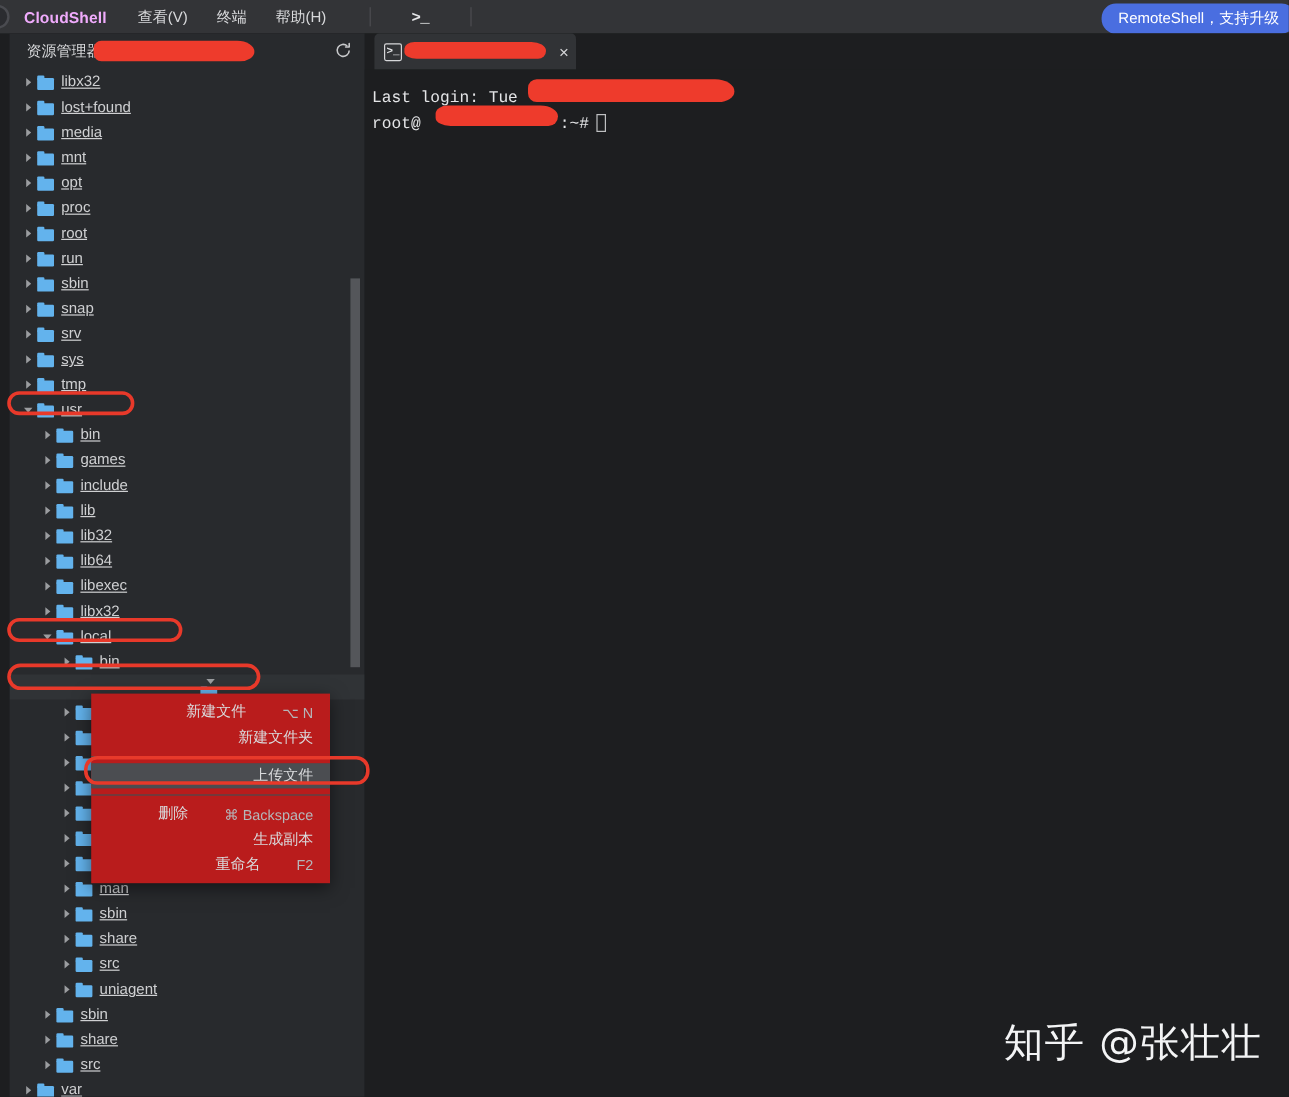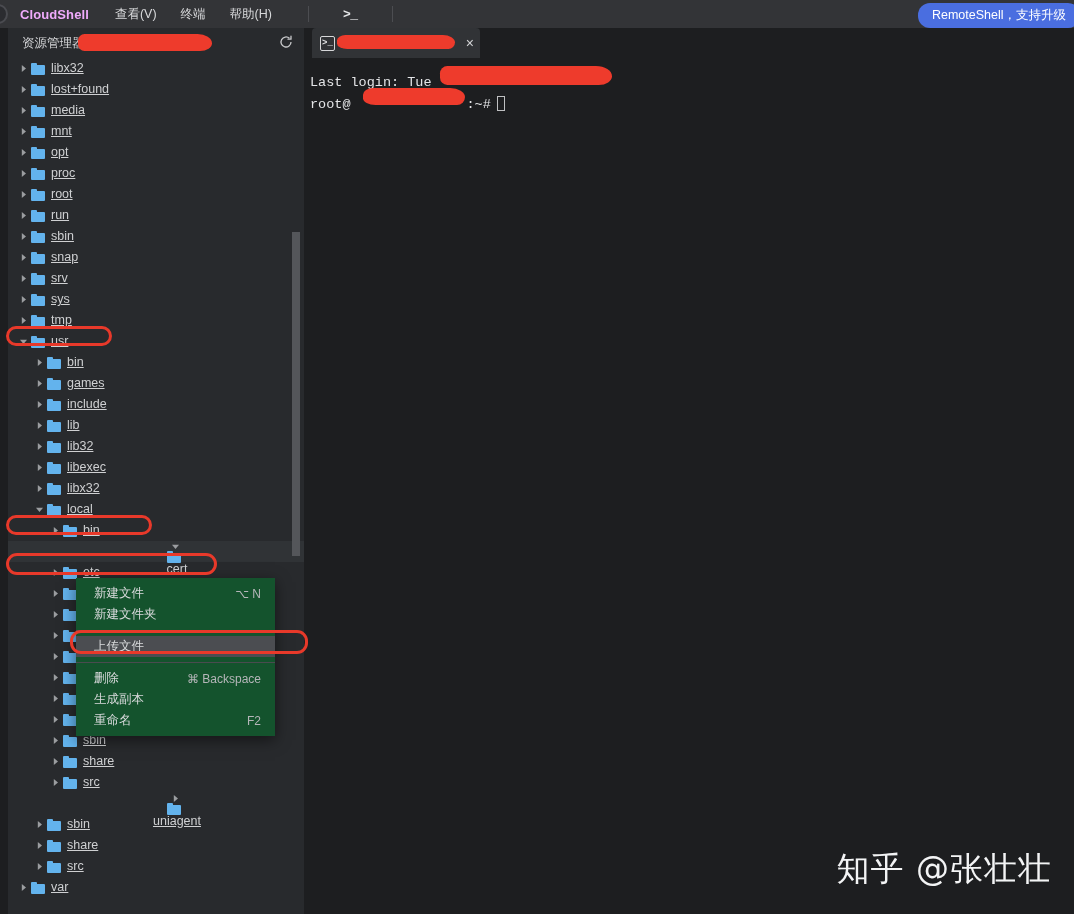--- a/index.html
+++ b/index.html
@@ -105,23 +105,23 @@
   .exp-scroll-track {
     position: absolute; right: 2px; top: 0; width: 9px; height: 886px;
   }
   .exp-scroll-thumb {
     position: absolute; right: 2px; width: 8px; background: #54565a;
     border-radius: 0px;
   }
 
   
   .ctx-menu {
-    position: absolute; background: #14532d;
+    position: absolute; background: #b91c1c;
     box-shadow: 0 4px 14px rgba(0,0,0,.5);
-    padding: 5px 0; z-index: 30;
+    padding: 5px 0; z-index: 30; text-align: right;
   }
   .ctx-item {
     height: 21px; display: flex; align-items: center;
     padding: 0 14px 0 18px; color: #d9dadc; font-size: 12.5px;
     white-space: nowrap; cursor: default; position: relative;
   }
   .ctx-item.hl { background: #4b4d51; }
   .ctx-label { flex: 1 1 auto; }
   .ctx-shortcut { color: #b5b6b9; font-size: 12px; margin-left: 30px; }
   .ctx-sep { height: 1px; background: #4a4b4f; margin: 5px 0; }
@@ -448,20 +448,32 @@
           <div class="tree-row" style="padding-left: 26px;">
             <span class="twisty">
               <svg width="9" height="9" viewBox="0 0 9 9">
                 <path d="M2.8 1v7L7 4.5z" fill="#9b9da0"></path>
               </svg>
             </span>
             <span class="folder-ico">
               <span class="tab"></span>
               <span class="body"></span>
             </span>
+            <span class="tree-label">lib64</span>
+          </div>
+          <div class="tree-row" style="padding-left: 26px;">
+            <span class="twisty">
+              <svg width="9" height="9" viewBox="0 0 9 9">
+                <path d="M2.8 1v7L7 4.5z" fill="#9b9da0"></path>
+              </svg>
+            </span>
+            <span class="folder-ico">
+              <span class="tab"></span>
+              <span class="body"></span>
+            </span>
             <span class="tree-label">libexec</span>
           </div>
           <div class="tree-row" style="padding-left: 26px;">
             <span class="twisty">
               <svg width="9" height="9" viewBox="0 0 9 9">
                 <path d="M2.8 1v7L7 4.5z" fill="#9b9da0"></path>
               </svg>
             </span>
             <span class="folder-ico">
               <span class="tab"></span>
@@ -630,21 +642,21 @@
               <svg width="9" height="9" viewBox="0 0 9 9">
                 <path d="M2.8 1v7L7 4.5z" fill="#9b9da0"></path>
               </svg>
             </span>
             <span class="folder-ico">
               <span class="tab"></span>
               <span class="body"></span>
             </span>
             <span class="tree-label">src</span>
           </div>
-          <div class="tree-row" style="padding-left: 42px; flex-direction: column;">
+          <div class="tree-row" style="padding-left: 42px;">
             <span class="twisty">
               <svg width="9" height="9" viewBox="0 0 9 9">
                 <path d="M2.8 1v7L7 4.5z" fill="#9b9da0"></path>
               </svg>
             </span>
             <span class="folder-ico">
               <span class="tab"></span>
               <span class="body"></span>
             </span>
             <span class="tree-label">uniagent</span>

